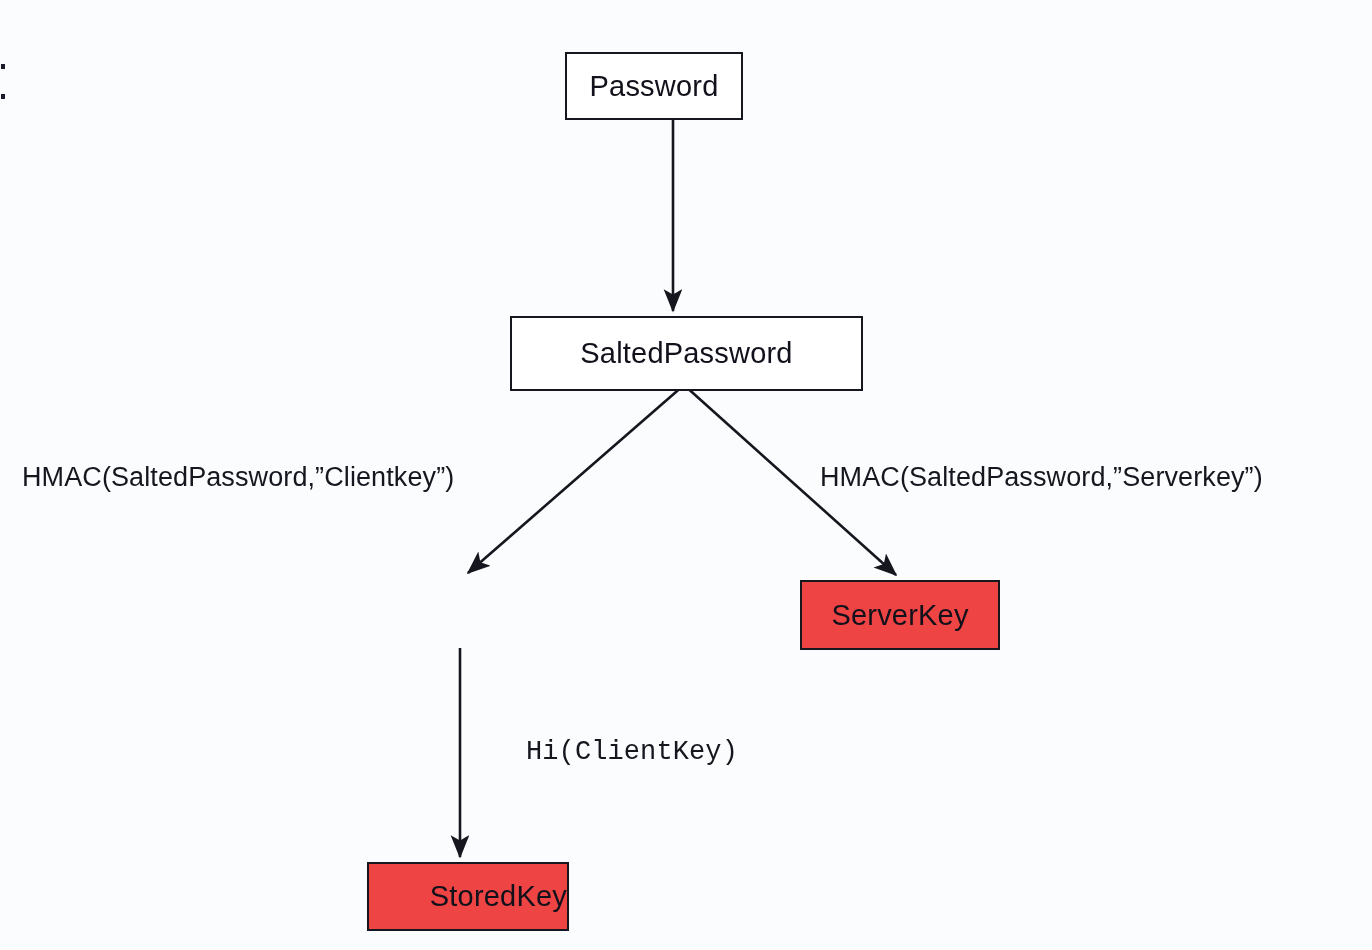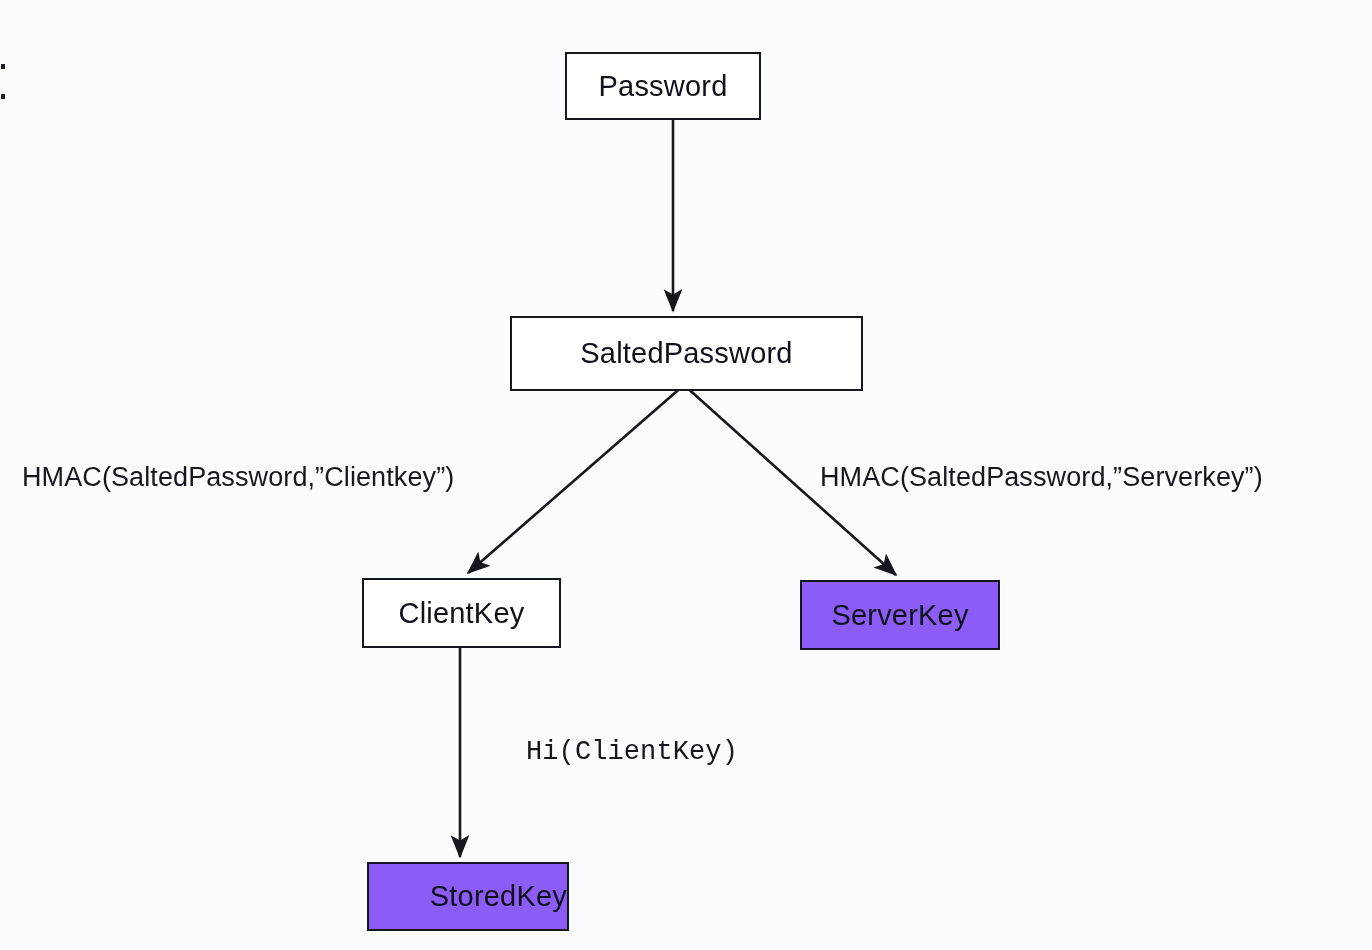--- a/index.html
+++ b/index.html
@@ -32,21 +32,21 @@
     align-items: center;
     justify-content: center;
     background: #ffffff;
     color: #10111a;
     font-size: 29px;
     font-weight: 400;
     letter-spacing: 0.2px;
     white-space: nowrap;
   }
   .node.shaded {
-    background: #8b5cf6;
+    background: #ef4444;
   }
   .edge-label {
     position: absolute;
     color: #15161e;
     font-size: 27px;
     font-weight: 400;
     white-space: nowrap;
     letter-spacing: 0.1px;
   }
   .edge-artifact {
@@ -73,31 +73,28 @@
     <line x1="684" y1="385" x2="468" y2="573" stroke="#15161e" stroke-width="2.6" marker-end="url(#arrowhead)"></line>
 
     <line x1="684" y1="385" x2="896" y2="575" stroke="#15161e" stroke-width="2.6" marker-end="url(#arrowhead)"></line>
 
     <line x1="460" y1="648" x2="460" y2="857" stroke="#15161e" stroke-width="2.6" marker-end="url(#arrowhead)"></line>
   </svg>
 
   <div class="edge-artifact" style="left:1px; top:64px;"></div>
   <div class="edge-artifact" style="left:1px; top:94px;"></div>
 
-  <div class="node" style="left:565px; top:52px; width:196px; height:68px;">
+  <div class="node" style="left:565px; top:52px; width:178px; height:68px;">
     <span>Password</span>
   </div>
 
   <div class="node" style="left:510px; top:316px; width:353px; height:75px;">
     <span>SaltedPassword</span>
   </div>
 
-  <div class="node" style="left:362px; top:578px; width:199px; height:70px;">
-    <span>ClientKey</span>
-  </div>
 
   <div class="node shaded" style="left:800px; top:580px; width:200px; height:70px;">
     <span>ServerKey</span>
   </div>
 
   <div class="node shaded" style="left:367px; top:862px; width:202px; height:69px;justify-content:flex-end;">
     <span>StoredKey</span>
   </div>
 
 

